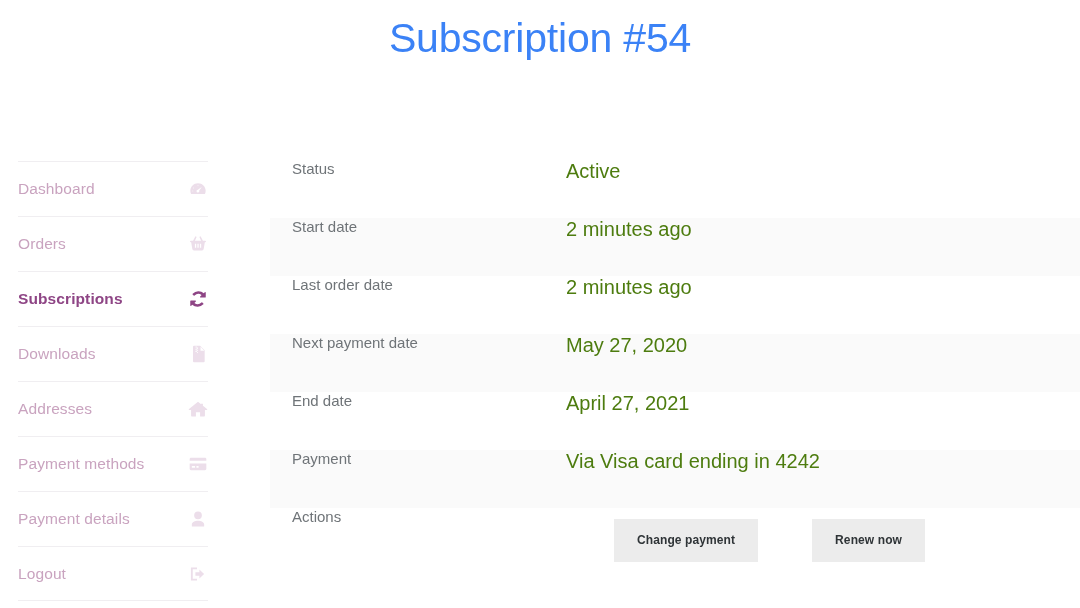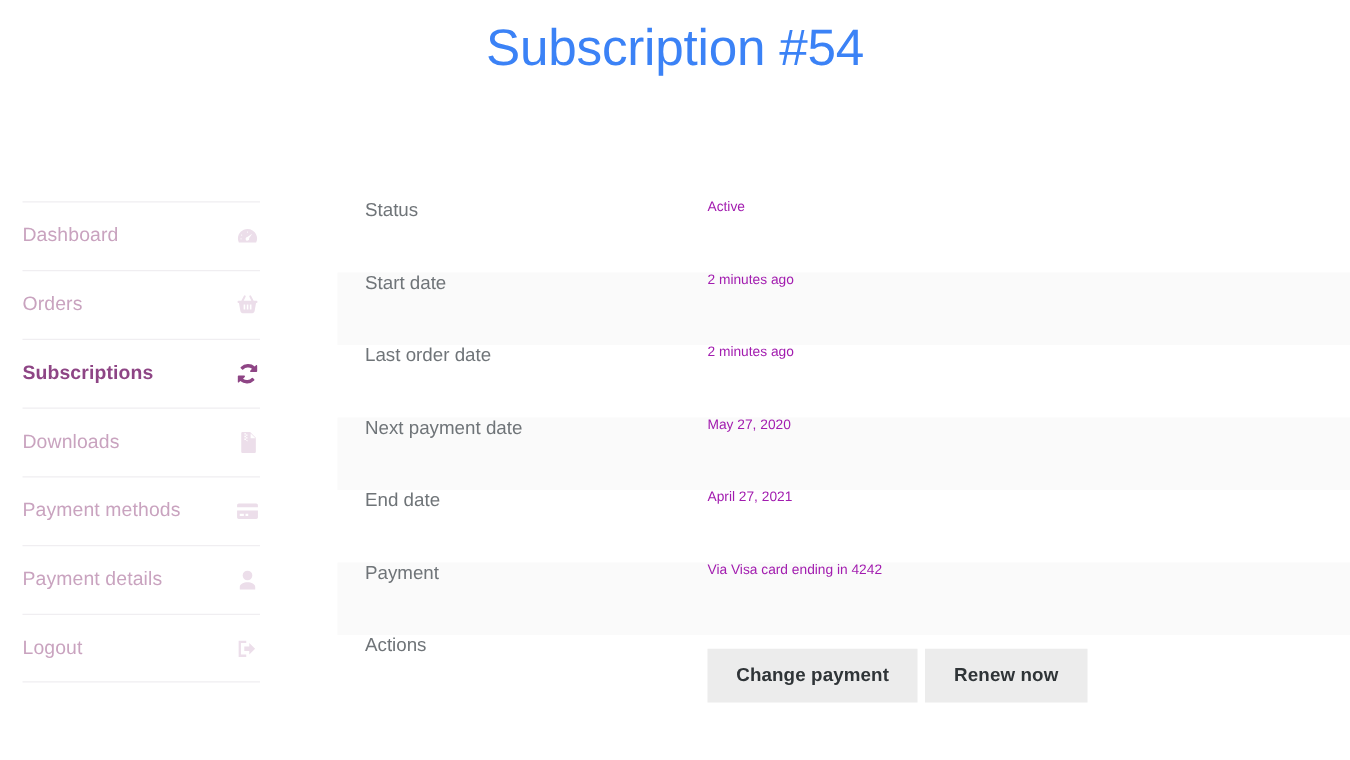--- a/index.html
+++ b/index.html
@@ -99,45 +99,46 @@
   .detail-label {
     width: 296px;
     padding-left: 22px;
     font-size: 15px;
     color: #6f7478;
     white-space: nowrap;
     flex: none;
   }
 
   .detail-value {
-    font-size: 11px;
-    color: #a21caf;
+    font-size: 20px;
+    color: #4d7c0f;
     white-space: nowrap;
   }
 
   .actions-cell {
     display: flex;
     gap: 6px;
     align-items: center;
   }
 
   .action-button {
     background: #ececec;
     border: none;
     border-radius: 0;
     color: #2f3437;
     font-family: "Liberation Sans", "DejaVu Sans", sans-serif;
-    font-size: 15px;
+    font-size: 12px;
     font-weight: 700;
     letter-spacing: 0.1px;
     height: 43px;
     padding: 0 23px;
     cursor: pointer;
     white-space: nowrap;
     line-height: 43px;
+    margin-left: 48px;
   }
 </style>
 </head>
 <body>
 
 <div class="page">
 
   <h1 class="page-title">Subscription #54</h1>
 
   <nav class="sidebar">
@@ -172,20 +173,28 @@
 
       <li class="nav-item">
         <span class="nav-label">Downloads</span>
         <span class="nav-icon">
           <svg viewBox="0 0 24 24">
               <path d="M14.5 2H7.2A1.2 1.2 0 0 0 6 3.2v17.6A1.2 1.2 0 0 0 7.2 22h11.6a1.2 1.2 0 0 0 1.2-1.2V7.5zM15 8V3.3L19.7 8zM9 3h1.5v1.3H9zm1.5 1.3H12v1.3h-1.5zM9 5.6h1.5v1.3H9zm1.5 1.3H12v1.3h-1.5zM9 8.2h1.5v1.3H9zm1.5 1.3H12v1.5H9.9a.9.9 0 0 0-.9.9v2.6c0 .5.4.9.9.9h1.7c.5 0 .9-.4.9-.9v-2.6a.9.9 0 0 0-.6-.8zm-.5 2h1.1v1.4h-1.1z"></path>
             </svg>
         </span>
       </li>
 
+      <li class="nav-item">
+        <span class="nav-label">Addresses</span>
+        <span class="nav-icon">
+          <svg viewBox="0 0 24 24">
+              <path d="M12 3.3 1.2 12.1a.6.6 0 0 0 .4 1.1h2.1v7a.8.8 0 0 0 .8.8h5v-5.2h5V21h5a.8.8 0 0 0 .8-.8v-7h2.1a.6.6 0 0 0 .4-1.1zm5.9 2.4h-2.3v1.5l2.3 1.9z"></path>
+            </svg>
+        </span>
+      </li>
 
       <li class="nav-item">
         <span class="nav-label">Payment methods</span>
         <span class="nav-icon">
           <svg viewBox="0 0 24 24">
               <path d="M2 6.2c0-.9.7-1.6 1.6-1.6h16.8c.9 0 1.6.7 1.6 1.6v1.9H2zM2 11.3h20v6.5c0 .9-.7 1.6-1.6 1.6H3.6c-.9 0-1.6-.7-1.6-1.6zm2.6 3.2v2.1h3.9v-2.1zm5.5 0v2.1h2.6v-2.1z"></path>
             </svg>
         </span>
       </li>
 

